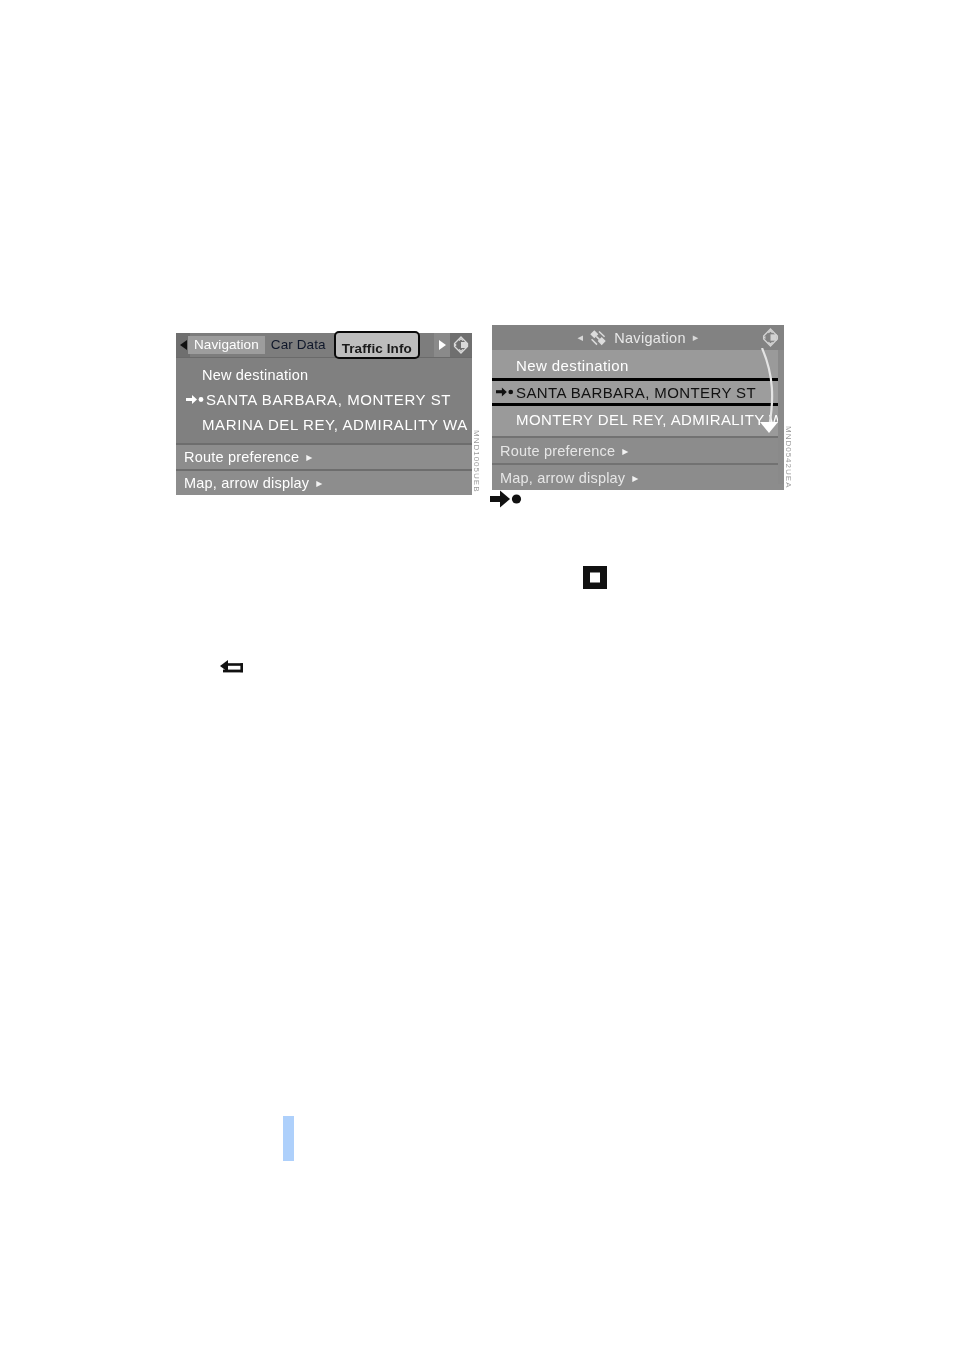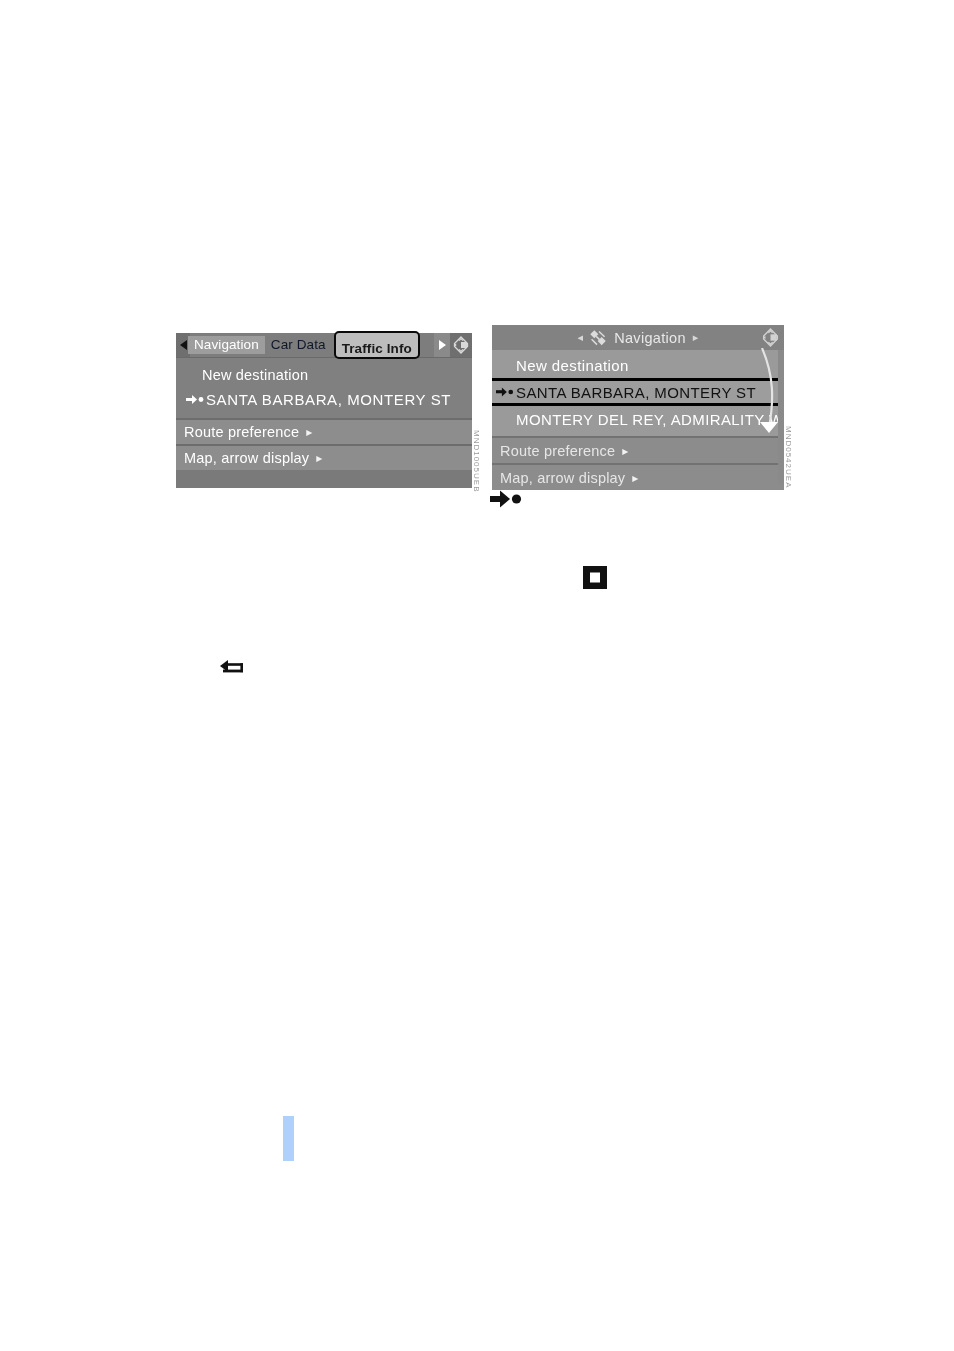--- a/index.html
+++ b/index.html
@@ -314,20 +314,23 @@
       <span class="dest-marker">
         <svg width="18" height="11" viewBox="0 0 18 11" aria-hidden="true">
           <rect x="0" y="4" width="7" height="3" fill="#ffffff"></rect>
           <path d="M6 1 L11 5.5 L6 10 Z" fill="#ffffff"></path>
           <circle cx="15" cy="5.5" r="2.4" fill="#ffffff"></circle>
         </svg>
       </span>
       <span>SANTA BARBARA, MONTERY ST</span>
     </div>
 
+    <div class="lp-row plain caps">
+      <span>MARINA DEL REY, ADMIRALITY WA</span>
+    </div>
   </div>
 
   <div class="lp-menu-row">
     <span>Route preference</span>
     <span class="menu-chevron">▸</span>
   </div>
 
   <div class="lp-menu-row">
     <span>Map, arrow display</span>
     <span class="menu-chevron">▸</span>

